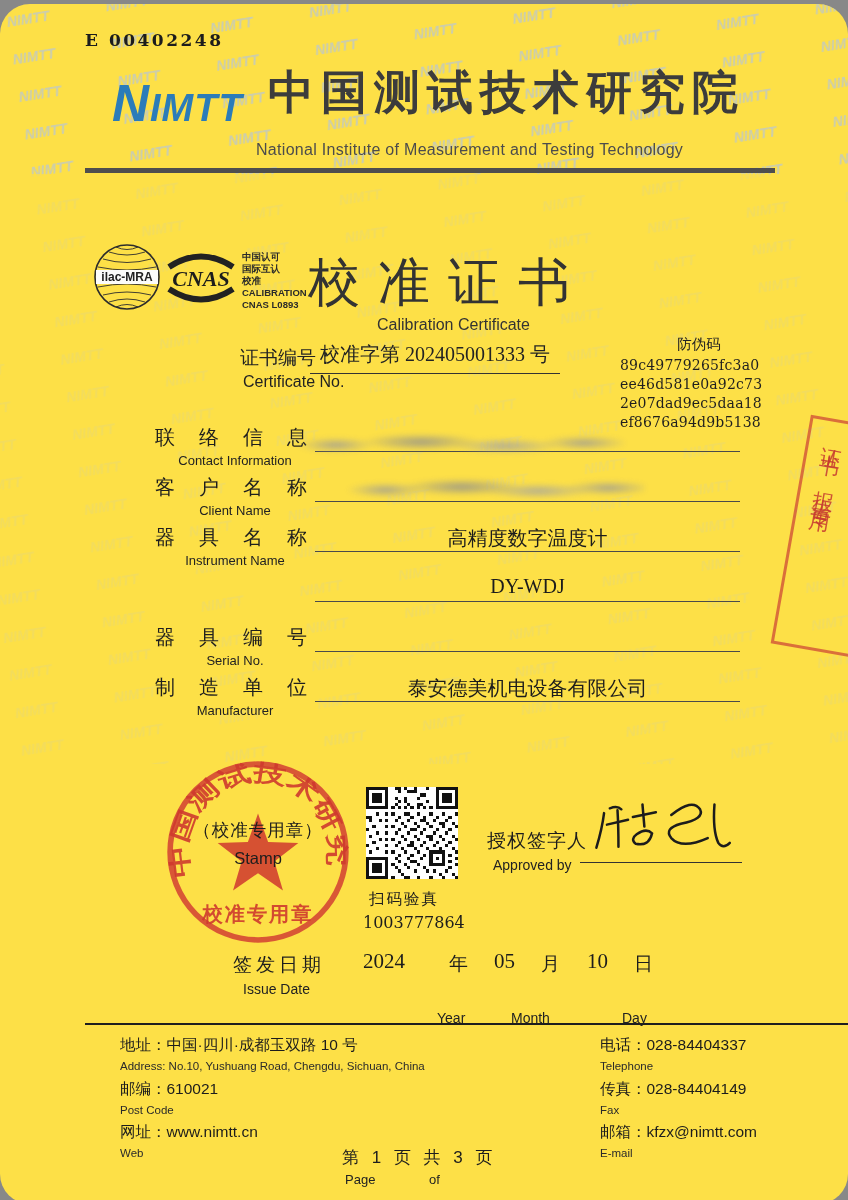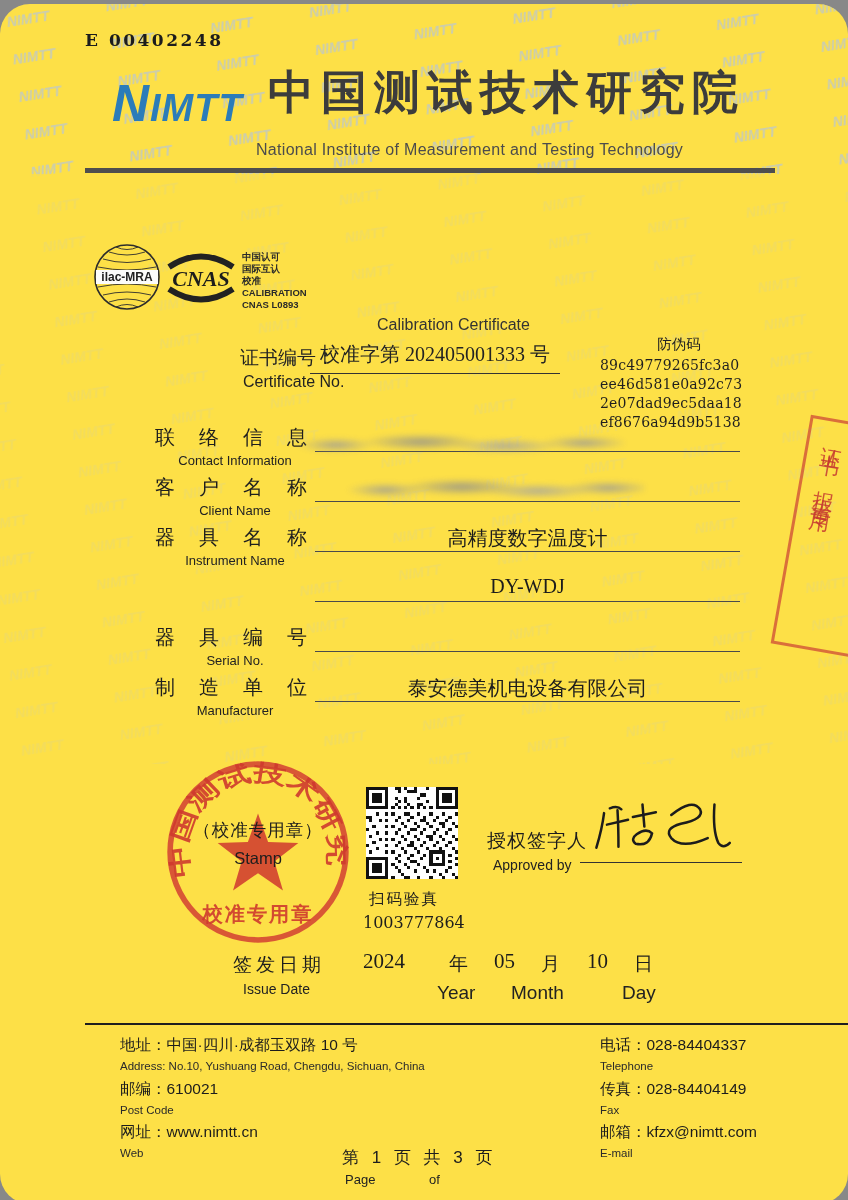--- a/index.html
+++ b/index.html
@@ -25,21 +25,21 @@
   .cnas-logo { position:absolute; left:164px; top:246px; }
   .cnas-lines { position:absolute; left:242px; top:247px; font-size:9.5px; font-weight:bold; line-height:12px; color:#2a2a2a; }
   .doc-title-zh { position:absolute; left:308px; top:244px; font-size:52px; font-weight:500;
     letter-spacing:18px; color:#333; white-space:nowrap; }
   .doc-title-en { position:absolute; left:377px; top:312px; font-size:16px; color:#333; }
   
   .certno-label-zh { position:absolute; left:240px; top:341px; font-size:19px; color:#222; white-space:nowrap; }
   .certno-label-en { position:absolute; left:243px; top:369px; font-size:16px; color:#222; }
   .certno-value { position:absolute; left:310px; top:337px; width:250px; text-align:center;
     font-family:"Liberation Serif", serif; font-size:20px; padding-bottom:5px; border-bottom:1.5px solid #333; white-space:nowrap; }
-  .anti-block { position:absolute; left:600px; top:331px; width:158px; }
+  .anti-block { position:absolute; left:620px; top:331px; width:158px; }
   .anti-label { font-size:14.5px; text-align:center; color:#222; margin-bottom:2px; }
   .anti-line { font-family:"DejaVu Serif", serif; font-size:14px; line-height:19px; color:#1f1f1f; letter-spacing:0.2px; }
   
   .corner-stamp { position:absolute; right:-46px; top:418px; width:104px; height:232px;
     border:3.5px solid rgba(202,62,52,0.7); transform:rotate(10deg); }
   .corner-stamp span { position:absolute; left:10px; top:10px;
     writing-mode:vertical-rl; text-orientation:upright;
     font-size:21px; letter-spacing:7px; color:rgba(198,58,48,0.85); font-weight:500; }
   
   .fields { position:absolute; left:155px; top:420px; width:585px; }
@@ -68,21 +68,21 @@
   .qr-number { position:absolute; left:363px; top:909px; font-family:"DejaVu Serif", serif; font-size:16px; color:#1d1d1d; }
   .sign-label-zh { position:absolute; left:487px; top:824px; font-size:19px; letter-spacing:1px; color:#1d1d1d; white-space:nowrap; }
   .sign-label-en { position:absolute; left:493px; top:853px; font-size:14px; color:#222; }
   .sign-line { position:absolute; left:580px; top:858px; width:162px; border-bottom:1.5px solid #333; }
   .sign-script { position:absolute; left:588px; top:788px; }
   
   .issue-label-zh { position:absolute; left:233px; top:948px; font-size:19px; letter-spacing:4px; color:#1d1d1d; white-space:nowrap; }
   .issue-label-en { position:absolute; left:243px; top:977px; font-size:14px; color:#222; }
   .date-num { position:absolute; top:945px; font-family:"Liberation Serif", serif; font-size:21px; color:#1c1c1c; }
   .date-zh { position:absolute; top:947px; font-size:19px; color:#1d1d1d; }
-  .date-en { position:absolute; top:978px; font-size:19px; color:#222; }
+  .date-en { position:absolute; top:1006px; font-size:14px; color:#222; }
   
   .footer-rule { position:absolute; left:85px; top:1019px; width:763px; height:2px; background:#1e1e1e; }
   .ft-zh { position:absolute; font-size:15.5px; color:#1c1c1c; white-space:nowrap; }
   .ft-en { position:absolute; font-size:11.5px; color:#2a2a2a; white-space:nowrap; }
   .pg-zh { position:absolute; left:342px; top:1142px; font-size:17px; letter-spacing:4px; color:#1d1d1d; white-space:nowrap; }
   .pg-en1 { position:absolute; left:345px; top:1168px; font-size:13px; color:#222; }
   .pg-en2 { position:absolute; left:429px; top:1168px; font-size:13px; color:#222; }
 </style>
 </head>
 <body>
@@ -126,20 +126,21 @@
     <text x="37" y="36" text-anchor="middle" font-family="Liberation Serif, serif" font-style="italic" font-weight="bold" font-size="22" fill="#1c1c1c">CNAS</text>
   </svg>
   <div class="cnas-lines">
     <div>中国认可</div>
     <div>国际互认</div>
     <div>校准</div>
     <div>CALIBRATION</div>
     <div>CNAS L0893</div>
   </div>
 
+  <div class="doc-title-zh">校准证书</div>
   <div class="doc-title-en">Calibration Certificate</div>
 
   <div class="certno-label-zh">证书编号：</div>
   <div class="certno-label-en">Certificate No.</div>
   <div class="certno-value">校准字第 202405001333 号</div>
 
   <div class="anti-block">
     <div class="anti-label">防伪码</div>
     <div class="anti-line">89c49779265fc3a0</div>
     <div class="anti-line">ee46d581e0a92c73</div>

